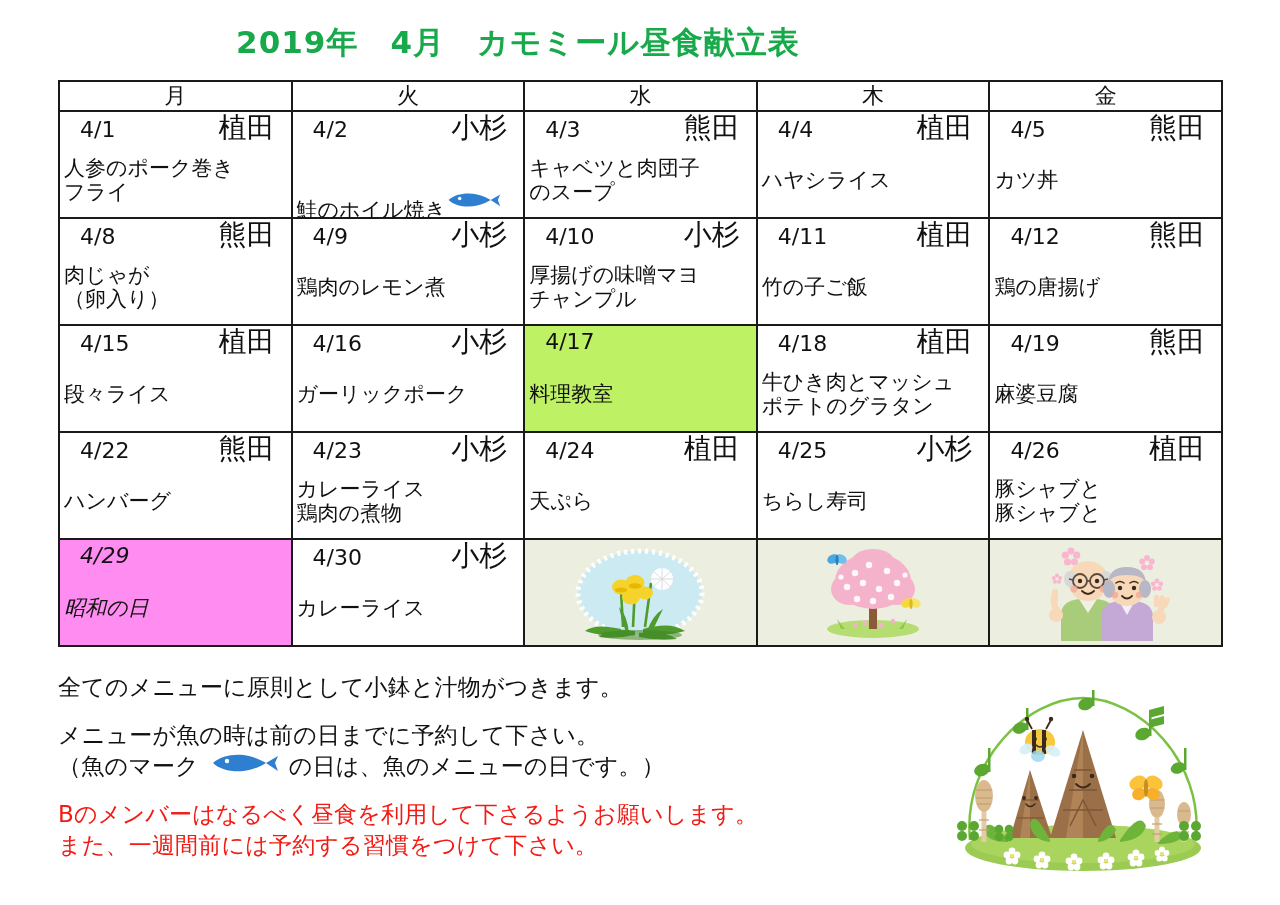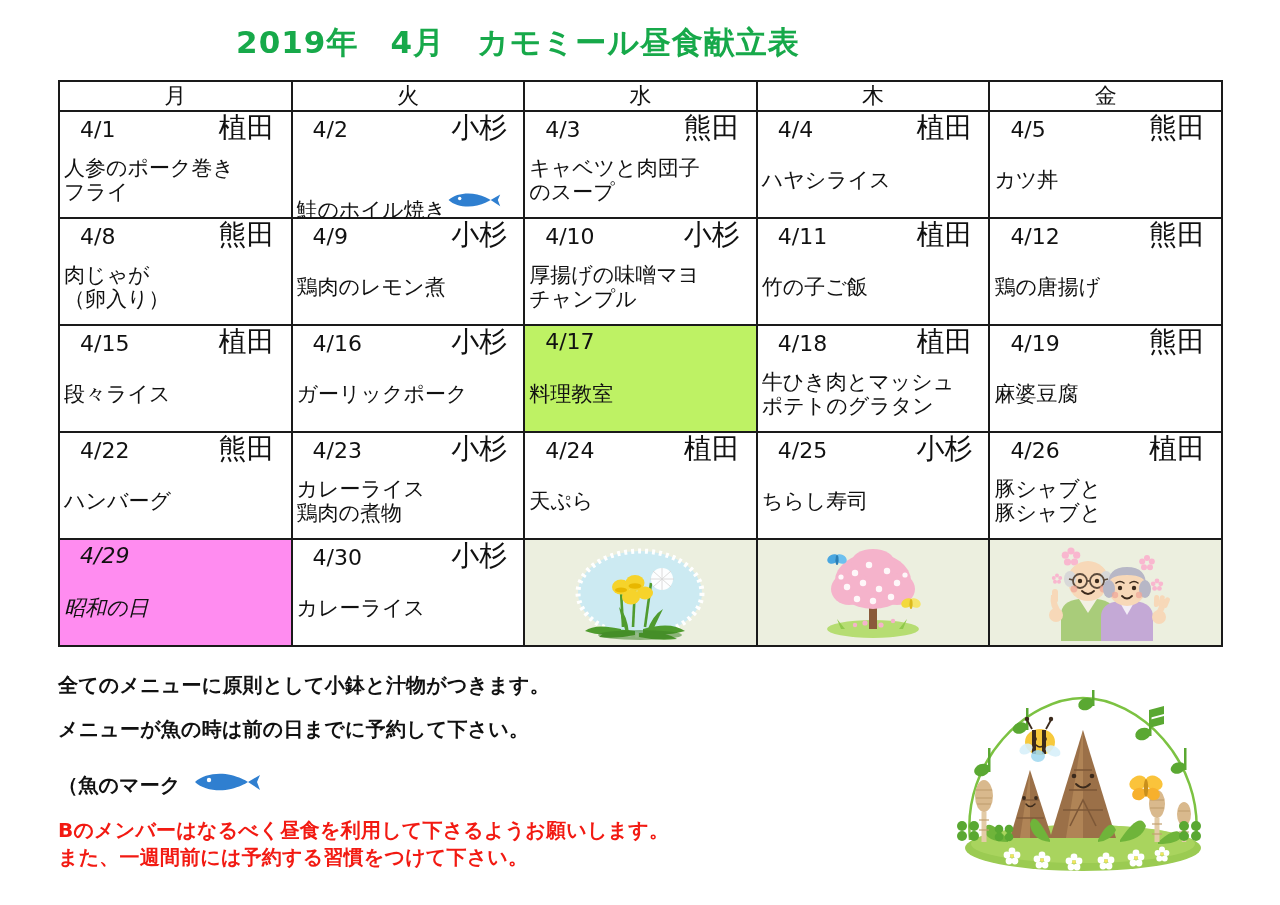--- a/index.html
+++ b/index.html
@@ -108,31 +108,31 @@
   
   .art { position: absolute; inset: 0; display:flex; align-items:center; justify-content:center; }
 
   
   .notes {
     position: absolute;
     left: 58px; top: 672px;
     width: 900px;
   }
   .note-line {
-    font-size: 20px;
-    font-weight: bold;
+    font-size: 23px;
+    font-weight: normal;
     color: #111;
     line-height: 1.35;
     white-space: nowrap;
     letter-spacing: 0.2px;
   }
   .note-block { margin-bottom: 17px; }
   .note-block:last-child { margin-bottom: 0; margin-top: 12px; }
   .note-red .note-line { color: #f21a12; }
-  .note-fishline { display: flex; align-items: center; gap: 10px; margin-top: 28px; }
+  .note-fishline { display: flex; align-items: center; gap: 10px; }
 
   
   .bamboo {
     position: absolute;
     left: 938px; top: 690px;
     width: 290px; height: 190px;
   }
 </style>
 </head>
 <body>
@@ -584,20 +584,21 @@
       <div class="note-line">メニューが魚の時は前の日までに予約して下さい。</div>
       <div class="note-line note-fishline">
         <span>（魚のマーク</span>
         <span class="fish-inline">
           <svg width="68" height="22" viewBox="0 0 68 22" aria-hidden="true">
             <path d="M2 11 C10 3, 26 1, 38 4 C46 6, 52 9, 55 11 C52 13, 46 16, 38 18 C26 21, 10 19, 2 11 Z" fill="#2f7fd0"></path>
             <path d="M55 11 L67 4 L64 11 L67 19 Z" fill="#2f7fd0"></path>
             <circle cx="16" cy="9" r="2.2" fill="#ffffff"></circle>
           </svg>
         </span>
+        <span>の日は、魚のメニューの日です。）</span>
       </div>
     </div>
 
     <div class="note-block note-red">
       <div class="note-line">Bのメンバーはなるべく昼食を利用して下さるようお願いします。</div>
       <div class="note-line">また、一週間前には予約する習慣をつけて下さい。</div>
     </div>
 
   </div>
 

